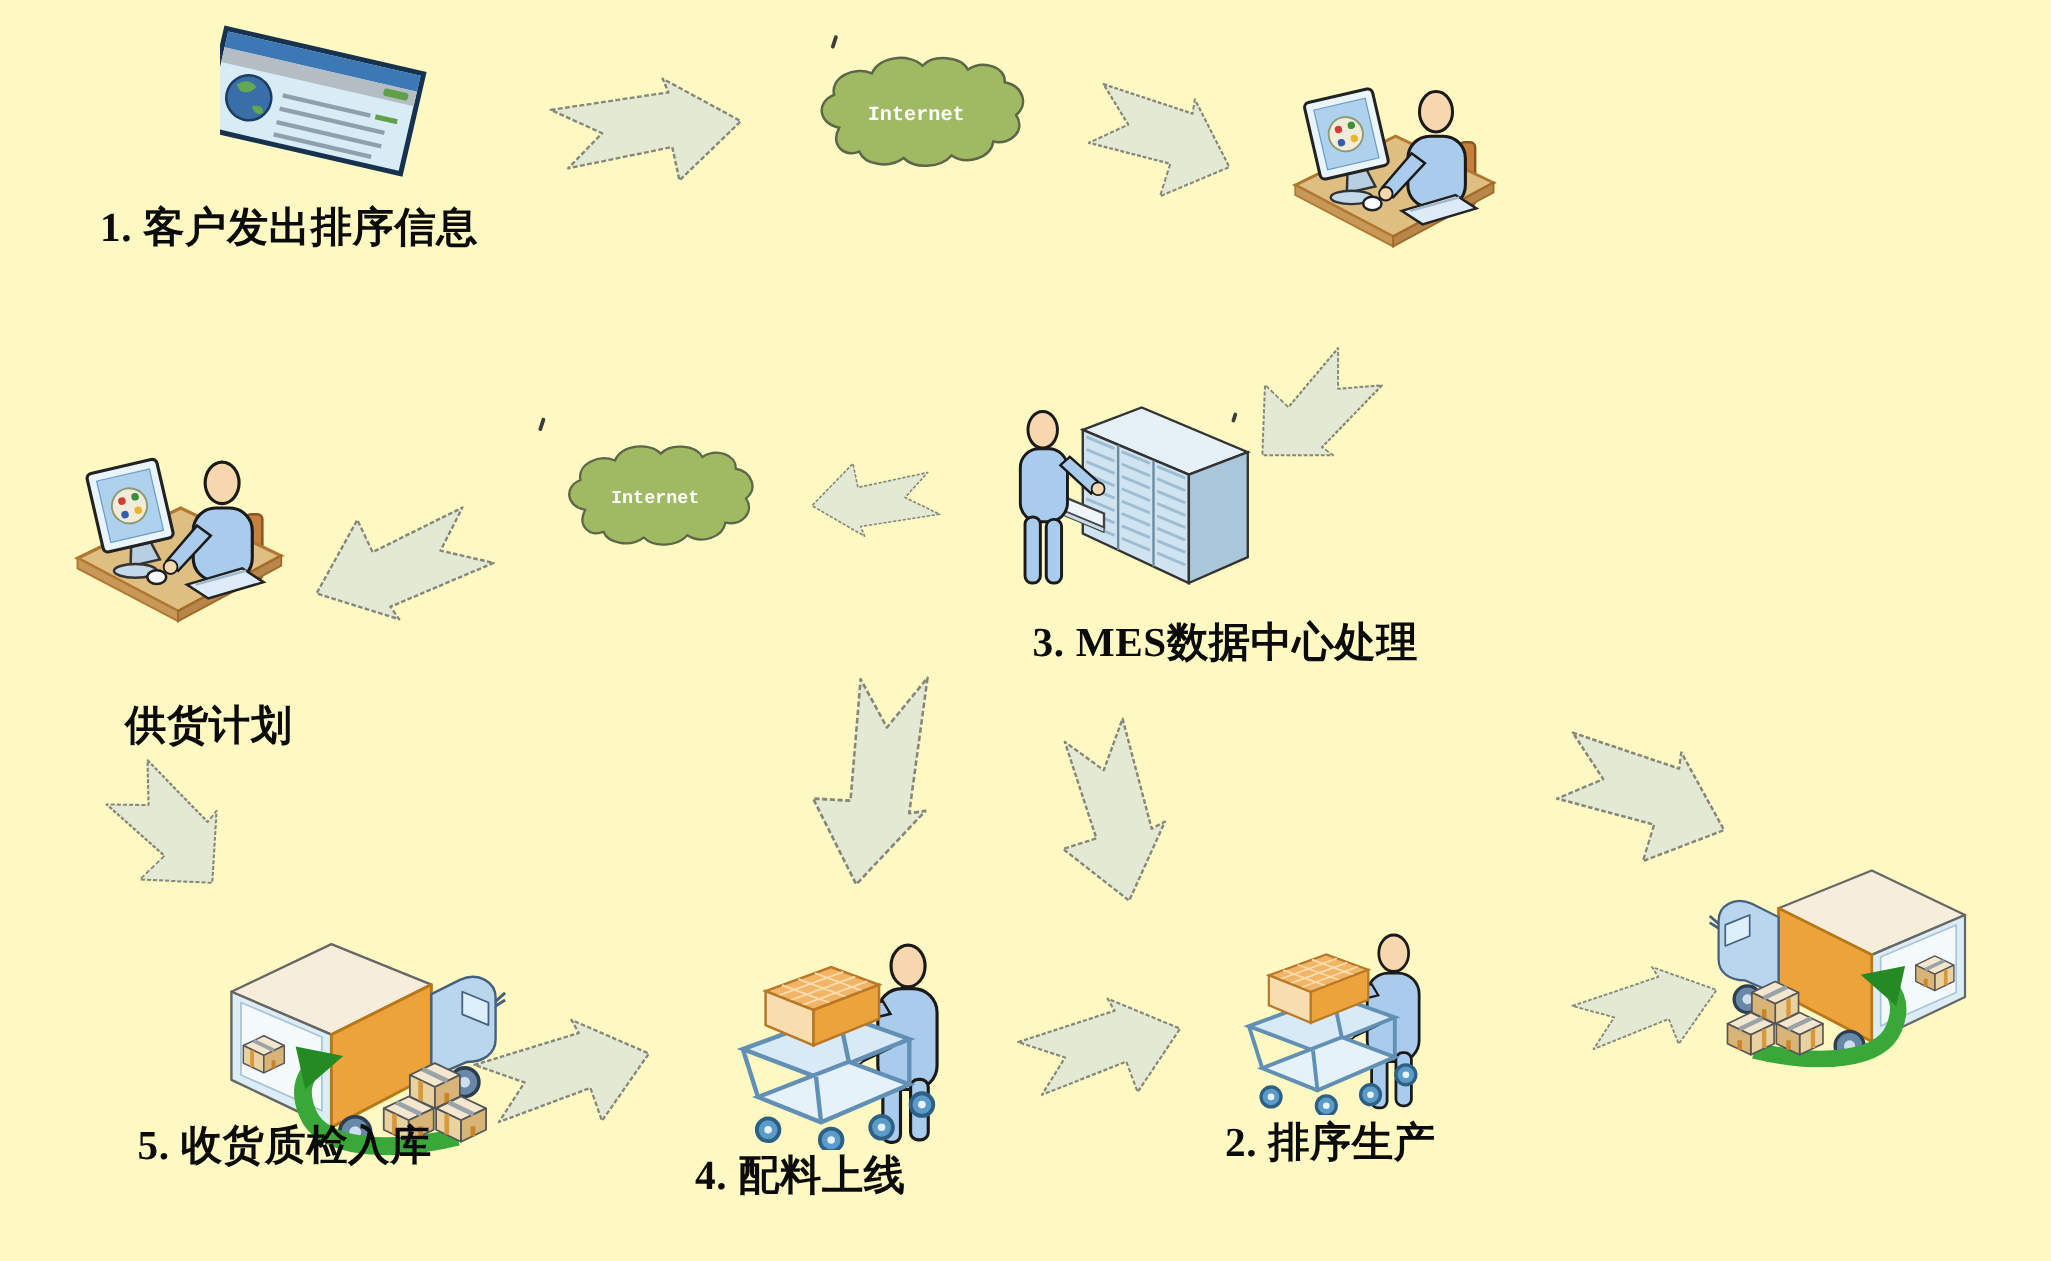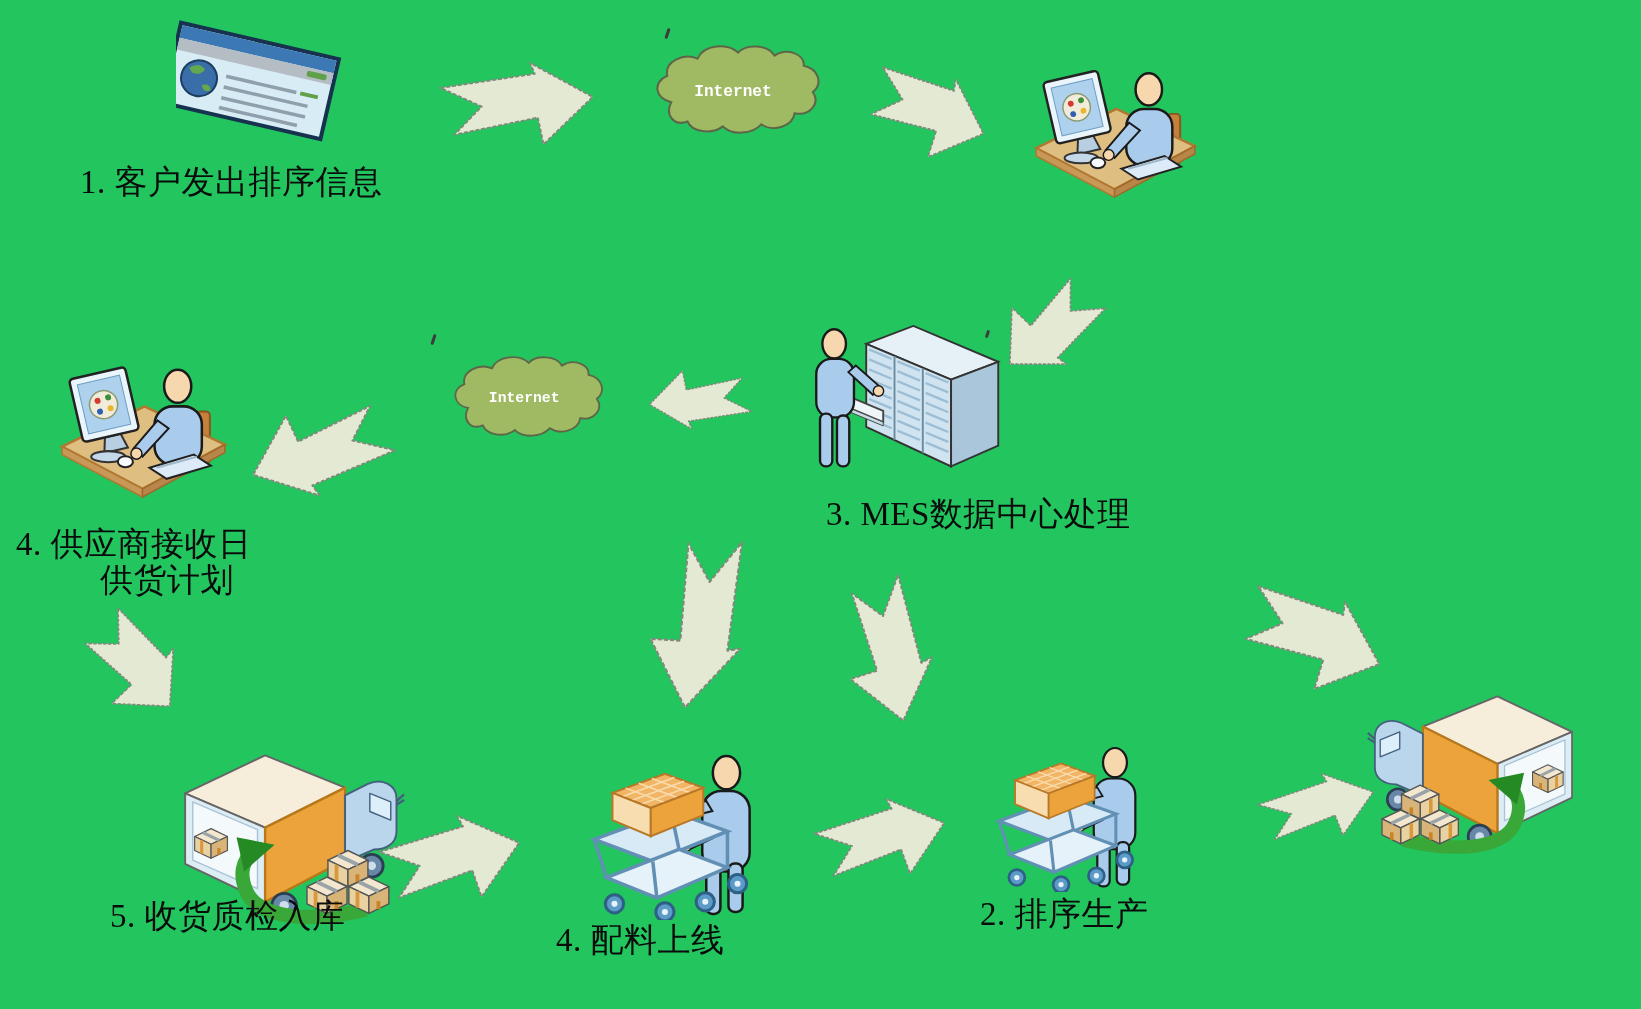--- a/index.html
+++ b/index.html
@@ -1,18 +1,18 @@
 <!DOCTYPE html>
 <html><head>
 <meta charset="utf-8">
 <style>
   html,body{margin:0;padding:0;background:#fff;}
-  #canvas{position:relative;width:1641px;height:1009px;background:#22c55e;overflow:hidden;
+  #canvas{position:relative;width:1641px;height:1009px;background:#fef9c3;overflow:hidden;
           font-family:"Liberation Serif","DejaVu Serif",serif;}
-  .lbl{position:absolute;font-size:33px;color:#0b0b0b;white-space:nowrap;letter-spacing:.5px;}
+  .lbl{position:absolute;font-size:33px;color:#0b0b0b;white-space:nowrap;letter-spacing:.5px;font-weight:bold;}
   .arr{position:absolute;overflow:visible;}
   .icon{position:absolute;}
   .tick{position:absolute;width:3px;height:11px;background:#3c3c3c;border-radius:2px;transform:rotate(18deg);}
   .cloud-text{font-family:"Liberation Mono","DejaVu Sans Mono",monospace;font-size:16px;font-weight:bold;fill:#ffffff;}
 </style>
 </head>
 <body>
 
 <div id="canvas">
 
@@ -248,21 +248,20 @@
     </svg>
   <svg class="arr" preserveAspectRatio="none" style="left:1240px;top:591px;width:146px;height:94px;transform:rotate(24deg)" viewBox="0 0 160 90">
       <use href="#arrow-poly"></use>
     </svg>
   <svg class="arr" preserveAspectRatio="false" style="left:1259px;top:772px;width:118px;height:72px;transform:rotate(-14deg)" viewBox="0 0 160 90">
       <use href="#arrow-poly"></use>
     </svg>
 
   <div class="lbl" style="left:80px;top:160px">1. 客户发出排序信息</div>
   <div class="lbl" style="left:826px;top:492px">3. MES数据中心处理</div>
-  <div class="lbl" style="left:16px;top:522px">4. 供应商接收日</div>
   <div class="lbl" style="left:100px;top:558px">供货计划</div>
   <div class="lbl" style="left:110px;top:894px">5. 收货质检入库</div>
   <div class="lbl" style="left:556px;top:918px">4. 配料上线</div>
   <div class="lbl" style="left:980px;top:892px">2. 排序生产</div>
 
   <div class="tick" style="left:666px;top:28px"></div>
   <div class="tick" style="left:432px;top:334px"></div>
   <div class="tick" style="left:986px;top:330px;height:8px"></div>
 
 </div>

